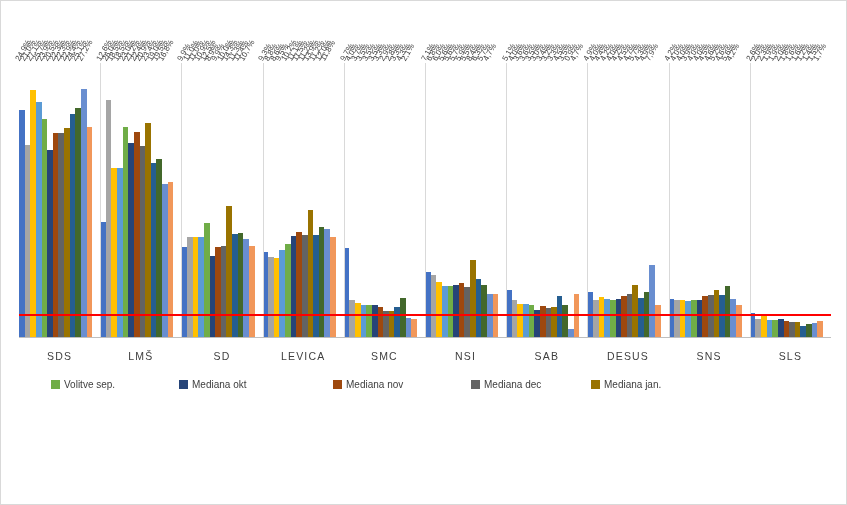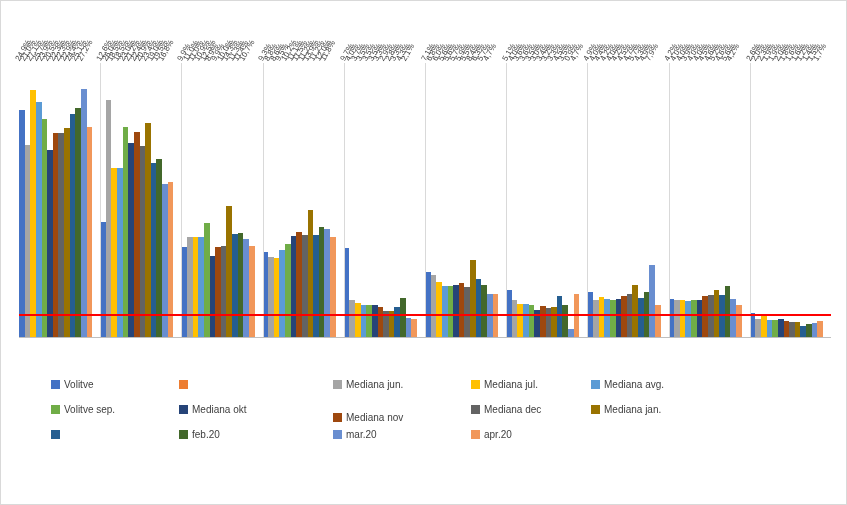--- a/index.html
+++ b/index.html
@@ -709,79 +709,51 @@
             <div class="bar" style="height: 15.5267px; background: rgb(241, 151, 90);"></div>
           </div>
         </div>
       </div>
       <div class="cat-sep" style="left: 730.8px;"></div>
     </div>
 
   <div id="threshold-line"></div>
   <div id="axis-line"></div>
 
+  <div id="cat-labels">
+      <div class="cat-label" style="left: 0px; width: 81.2px;">SDS</div>
+      <div class="cat-label" style="left: 81.2px; width: 81.2px;">LMŠ</div>
+      <div class="cat-label" style="left: 162.4px; width: 81.2px;">SD</div>
+      <div class="cat-label" style="left: 243.6px; width: 81.2px;">LEVICA</div>
+      <div class="cat-label" style="left: 324.8px; width: 81.2px;">SMC</div>
+      <div class="cat-label" style="left: 406px; width: 81.2px;">NSI</div>
+      <div class="cat-label" style="left: 487.2px; width: 81.2px;">SAB</div>
+      <div class="cat-label" style="left: 568.4px; width: 81.2px;">DESUS</div>
+      <div class="cat-label" style="left: 649.6px; width: 81.2px;">SNS</div>
+      <div class="cat-label" style="left: 730.8px; width: 81.2px;">SLS</div>
+    </div>
 
   <div id="legend">
       <div class="legend-row">
         <div class="legend-item" style="min-width: 118px;">
-          <span class="legend-swatch" style="background: rgb(68, 114, 196);"></span>
-          <span class="legend-text">Volitve</span>
-        </div>
-        <div class="legend-item" style="min-width: 144px;">
-          <span class="legend-swatch" style="background: rgb(237, 125, 49);"></span>
-          <span class="legend-text"></span>
-        </div>
-        <div class="legend-item" style="min-width: 128px;">
-          <span class="legend-swatch" style="background: rgb(165, 165, 165);"></span>
-          <span class="legend-text">Mediana jun.</span>
-        </div>
-        <div class="legend-item" style="min-width: 110px;">
-          <span class="legend-swatch" style="background: rgb(255, 192, 0);"></span>
-          <span class="legend-text">Mediana jul.</span>
-        </div>
-        <div class="legend-item" style="min-width: 130px;">
-          <span class="legend-swatch" style="background: rgb(91, 155, 213);"></span>
-          <span class="legend-text">Mediana avg.</span>
-        </div>
-      </div>
-      <div class="legend-row">
-        <div class="legend-item" style="min-width: 118px;">
           <span class="legend-swatch" style="background: rgb(112, 173, 71);"></span>
           <span class="legend-text">Volitve sep.</span>
         </div>
         <div class="legend-item" style="min-width: 144px;">
           <span class="legend-swatch" style="background: rgb(38, 68, 120);"></span>
           <span class="legend-text">Mediana okt</span>
         </div>
-        <div class="legend-item" style="min-width: 128px; margin-top: 16px;">
+        <div class="legend-item" style="min-width: 128px;">
           <span class="legend-swatch" style="background: rgb(158, 72, 14);"></span>
           <span class="legend-text">Mediana nov</span>
         </div>
         <div class="legend-item" style="min-width: 110px;">
           <span class="legend-swatch" style="background: rgb(99, 99, 99);"></span>
           <span class="legend-text">Mediana dec</span>
         </div>
         <div class="legend-item" style="min-width: 130px;">
           <span class="legend-swatch" style="background: rgb(153, 115, 0);"></span>
           <span class="legend-text">Mediana jan.</span>
-        </div>
-      </div>
-      <div class="legend-row">
-        <div class="legend-item" style="min-width: 118px;">
-          <span class="legend-swatch" style="background: rgb(37, 94, 145);"></span>
-          <span class="legend-text"></span>
-        </div>
-        <div class="legend-item" style="min-width: 144px;">
-          <span class="legend-swatch" style="background: rgb(67, 104, 43);"></span>
-          <span class="legend-text">feb.20</span>
-        </div>
-        <div class="legend-item" style="min-width: 128px;">
-          <span class="legend-swatch" style="background: rgb(105, 142, 208);"></span>
-          <span class="legend-text">mar.20</span>
-        </div>
-        <div class="legend-item" style="min-width: 110px;">
-          <span class="legend-swatch" style="background: rgb(241, 151, 90);"></span>
-          <span class="legend-text">apr.20</span>
         </div>
       </div>
     </div>
 
 </div>
 
 </body></html>

